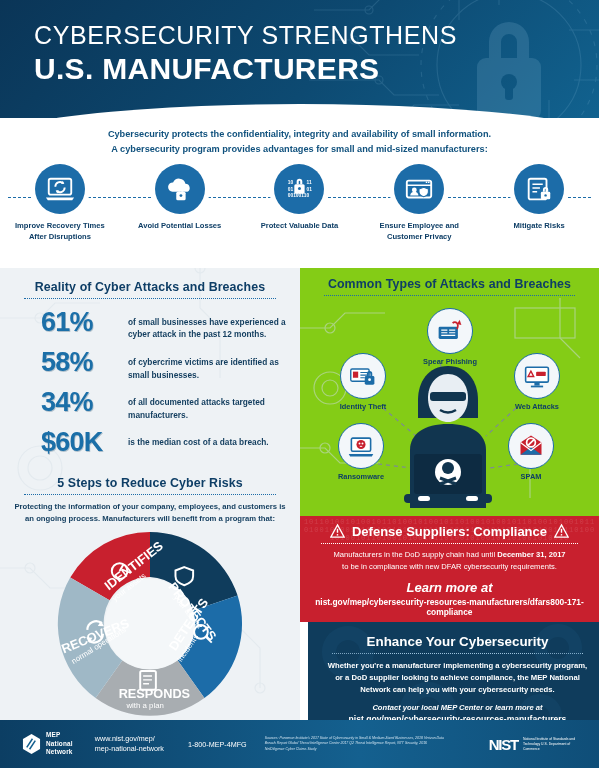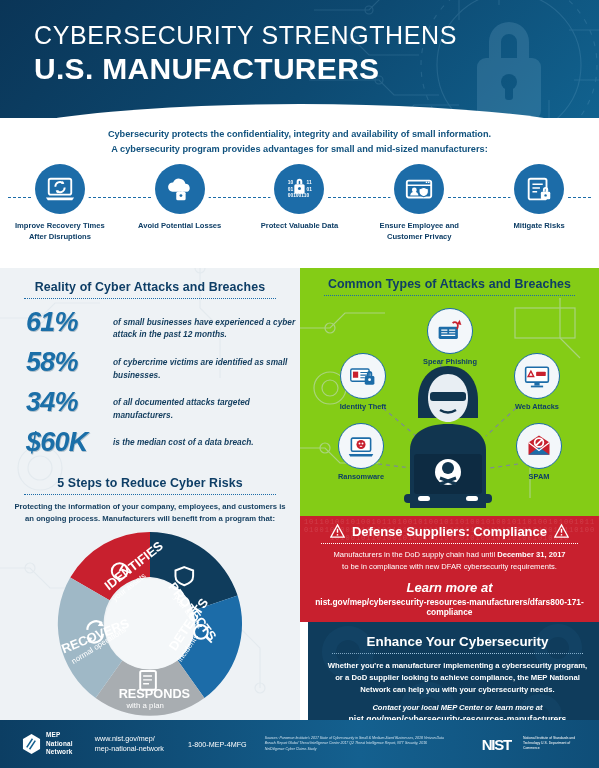--- a/index.html
+++ b/index.html
@@ -97,21 +97,21 @@
   .sec-rule {
     margin:4px auto 0; height:0; border-top:1.6px dotted #1c6ca8; width:84%;
   }
   .sec-rule.white { border-top-color:#9dc3de; }
   .sec-rule.redwhite { border-top-color:#ffffff; width:86%; }
 
   
   .stats-wrap { position:relative; padding:12px 0 0 0; }
   .stat {
     display:flex; align-items:flex-start; gap:9px;
-    padding:0 0 0 26px; margin-bottom:8px;font-style:italic;
+    padding:0 0 0 41px; margin-bottom:8px;
   }
   .stat-num {
     color:#1b6fa8; font-weight:bold; font-size:27px; line-height:0.98;
     min-width:78px; text-align:left; letter-spacing:-0.8px;
     text-shadow:0.8px 0.8px 0 rgba(12,60,95,0.28);
     font-family:"Liberation Sans Narrow","Liberation Sans",sans-serif;
   }
   .stat-txt {
     color:#123d5e; font-size:8.3px; line-height:1.52; padding-top:7px;
     font-weight:bold;
@@ -222,21 +222,21 @@
   }
   .f-phone {
     margin-left:24px; font-size:7.2px;
     font-family:"Liberation Sans Narrow","Liberation Sans",sans-serif;
   }
   .f-sources {
     margin-left:18px; width:180px; font-size:3.5px; line-height:1.6;
     font-style:italic; color:#cfe3f0;
     font-family:"Liberation Sans Narrow","Liberation Sans",sans-serif;
   }
-  .nist-logo { margin-left:auto; margin-right:14px; display:flex; align-items:flex-start; gap:12px; }
+  .nist-logo { margin-left:auto; margin-right:14px; display:flex; align-items:flex-end; gap:5px; }
   .nist-word {
     font-size:15px; font-weight:bold; letter-spacing:-1.2px;
     font-family:"Liberation Sans Narrow","Liberation Sans",sans-serif;
   }
   .nist-sub { font-size:3.4px; line-height:1.5; max-width:62px;
     font-family:"Liberation Sans Narrow","Liberation Sans",sans-serif; }
   .wheel-label { font-family:"Liberation Sans Narrow","Liberation Sans",sans-serif; }
 </style>
 </head>
 <body>
@@ -546,21 +546,21 @@
                 <path d="M2 25h28l-1.6 3H3.6z" fill="#1c6ca8"></path>
                 <circle cx="16" cy="14.2" r="5.2" fill="#c8202e"></circle>
                 <circle cx="14.3" cy="13.2" r="1.1" fill="#fff"></circle>
                   <circle cx="17.7" cy="13.2" r="1.1" fill="#fff"></circle>
                 <path d="M14.6 16.4h2.8" stroke="#fff" stroke-width="1.1"></path>
               </svg>
             </div>
             <div class="node-label">Ransomware</div>
           </div>
 
-          <div class="attack-node" style="left:200px;top:155px;width:78px">
+          <div class="attack-node" style="left:192px;top:155px;width:78px">
             <div class="node-circle">
               <svg viewBox="0 0 32 32">
                 <path d="M4 12 L16 4 L28 12 v14 H4z" fill="#c8202e"></path>
                 <path d="M4 26 L16 17 L28 26" fill="#1c6ca8"></path>
                 <path d="M4 12 L16 21 L28 12" fill="none" stroke="#fff" stroke-width="1.4"></path>
                 <circle cx="16" cy="12" r="5" fill="none" stroke="#fff" stroke-width="2"></circle>
                 <path d="M12.6 15.4 L19.4 8.6" stroke="#fff" stroke-width="2"></path>
               </svg>
             </div>
             <div class="node-label">SPAM</div>

